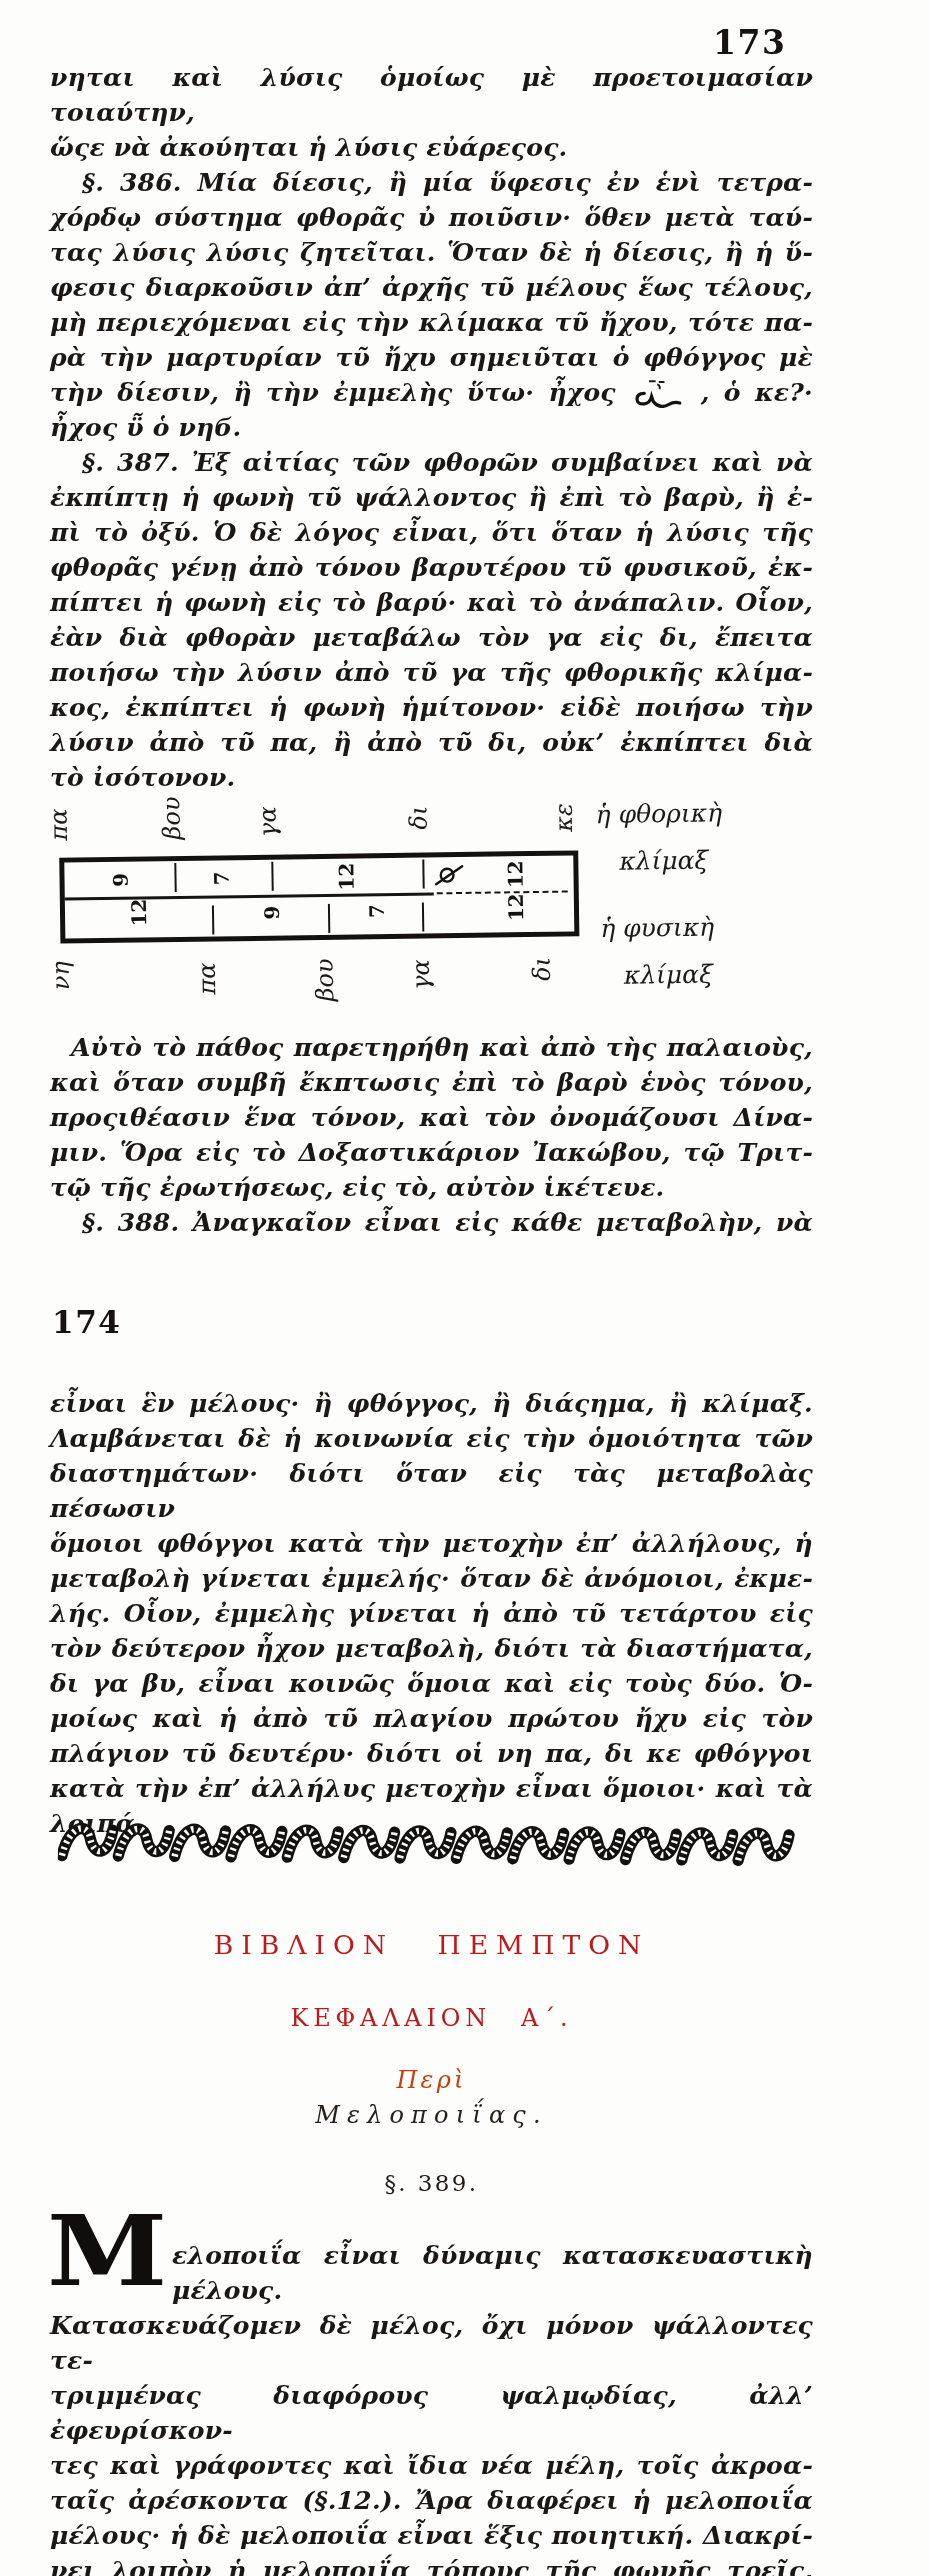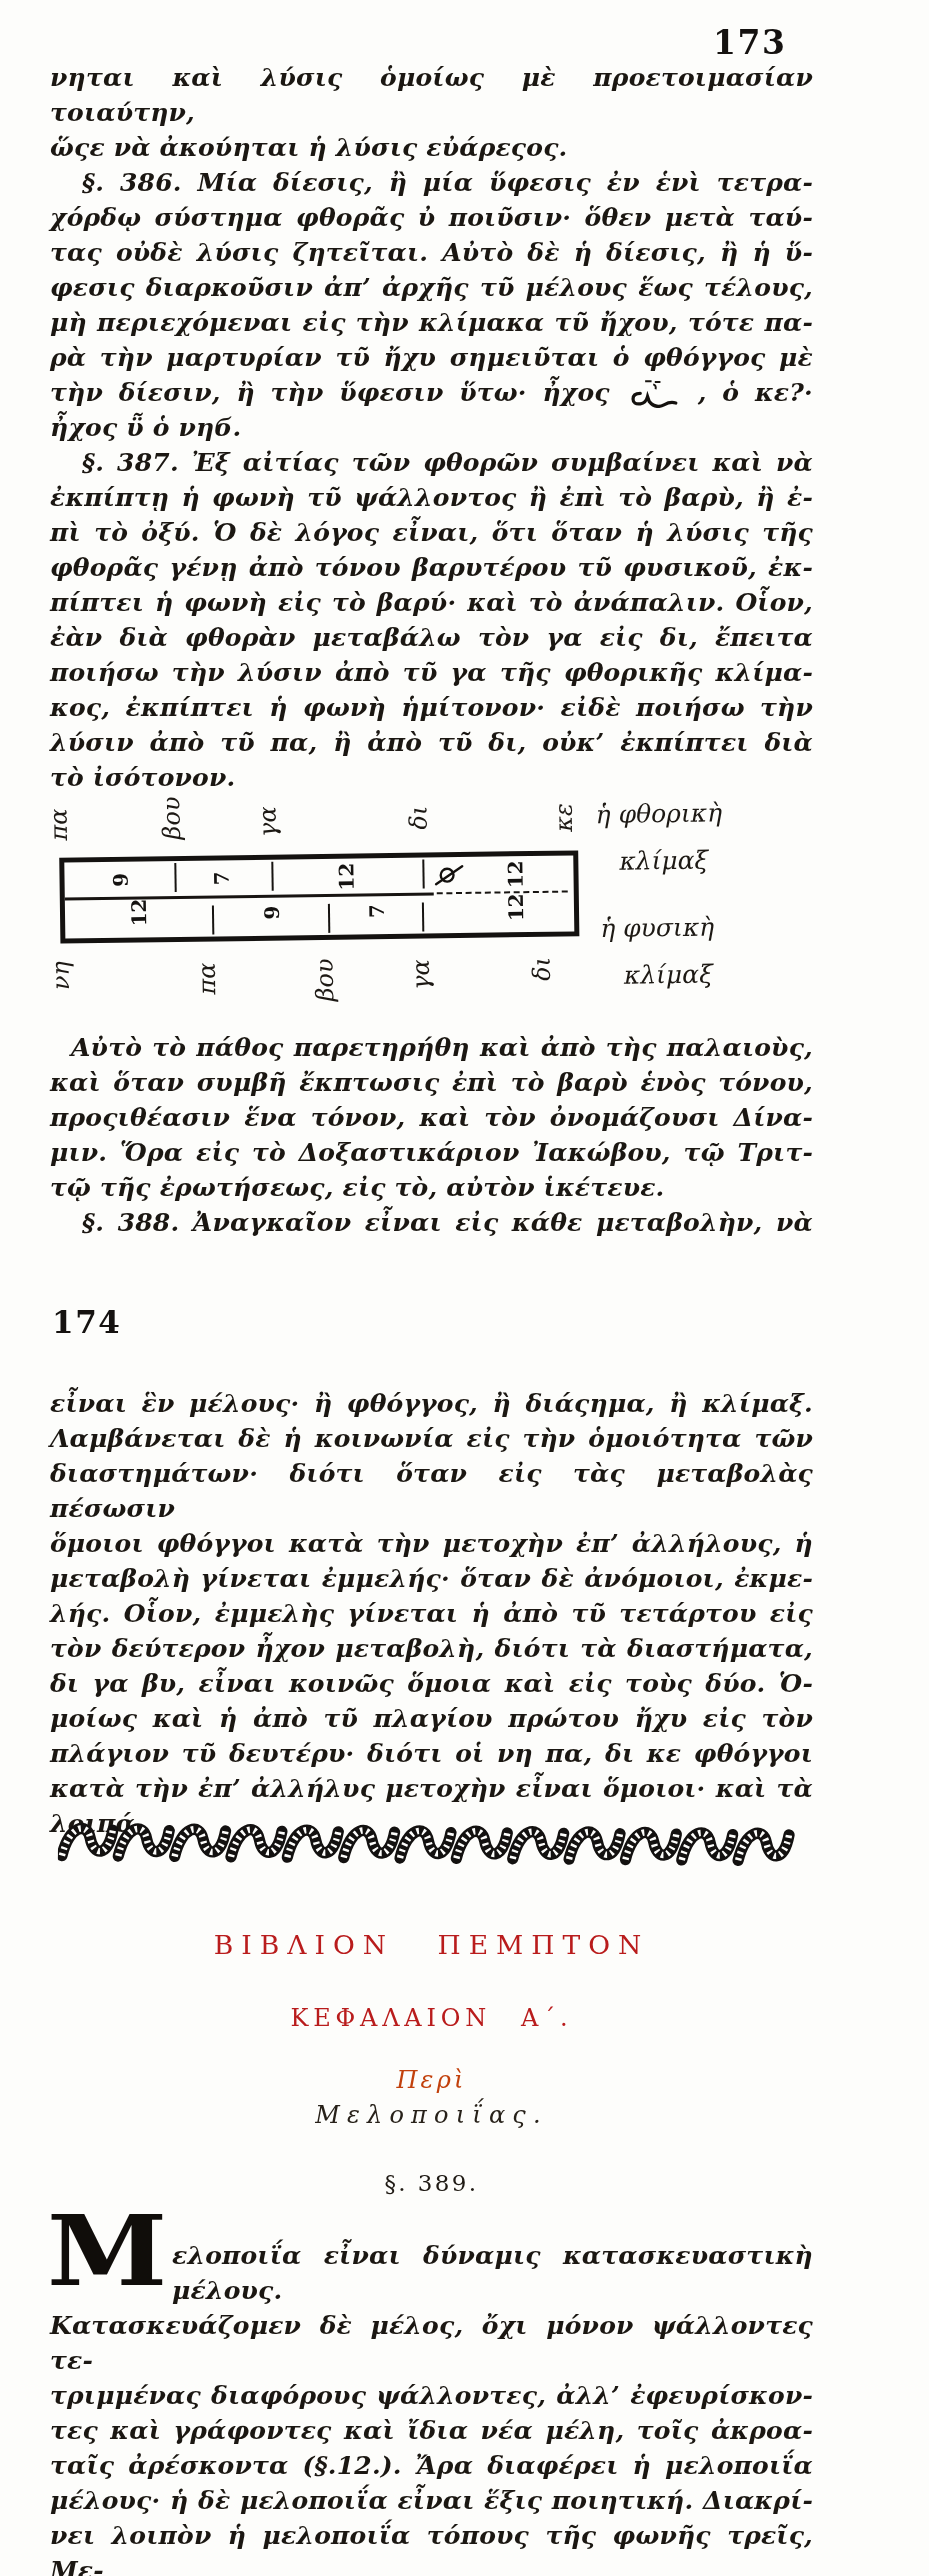--- a/index.html
+++ b/index.html
@@ -55,27 +55,27 @@
   <div id="pg173" class="abs pgnum">173</div>
 
   <div class="tcol" style="top:60px;">
     <div>
         <div class="ln">νηται καὶ λύσις ὁμοίως μὲ προετοιμασίαν τοιαύτην,</div>
         <div class="ln last-left">ὥςε νὰ ἀκούηται ἡ λύσις εὐάρεςος.</div>
       </div>
     <div class="ind-first">
         <div class="ln">§. 386. Μία δίεσις, ἢ μία ὕφεσις ἐν ἑνὶ τετρα-</div>
         <div class="ln">χόρδῳ σύστημα φθορᾶς ὐ ποιῦσιν· ὅθεν μετὰ ταύ-</div>
-        <div class="ln">τας οὐδὲ λύσις ζητεῖται. Αὐτὸ δὲ ἡ δίεσις, ἢ ἡ ὕ-</div>
+        <div class="ln">τας λύσις λύσις ζητεῖται. Ὅταν δὲ ἡ δίεσις, ἢ ἡ ὕ-</div>
         <div class="ln">φεσις διαρκοῦσιν ἀπ’ ἀρχῆς τῦ μέλους ἕως τέλους,</div>
         <div class="ln">μὴ περιεχόμεναι εἰς τὴν κλίμακα τῦ ἤχου, τότε πα-</div>
         <div class="ln">ρὰ τὴν μαρτυρίαν τῦ ἤχυ σημειῦται ὁ φθόγγος μὲ</div>
       </div>
     <div class="ln symline">
-      <span>τὴν δίεσιν, ἢ τὴν ὕφεσιν ὕτω· ἦχος</span>
+      <span>τὴν δίεσιν, ἢ τὴν ἐμμελὴς ὕτω· ἦχος</span>
       <svg class="martyria" width="50" height="31" viewBox="0 0 62 38">
         <path d="M20 5 h8 M32 6 h7" stroke="#1b1712" stroke-width="2.6" fill="none"></path>
         <path d="M30 9 q4 1 3 6" stroke="#1b1712" stroke-width="2.4" fill="none"></path>
         <path d="M14 20 q-9 0 -9 7 q0 7 9 6 q7 -1 9 -9 l2 6 q8 10 19 4 q7 -4 14 -2" stroke="#14110e" stroke-width="4" fill="none" stroke-linecap="round"></path>
       </svg>
       <span>, ὁ κε?·</span>
     </div>
     <div></div>
     <div class="ln last-left">ἦχος ῧ ὁ νηб.</div>
     <div class="ind-first">
@@ -207,21 +207,21 @@
   <div id="chaphd" class="hd">ΚΕΦΑΛΑΙΟΝ Α΄.</div>
   <div id="sub1" class="hd">Περὶ</div>
   <div id="sub2" class="hd">Μελοποιΐας.</div>
   <div id="sechd" class="hd">§. 389.</div>
 
   <div id="dropcap" class="abs">Μ</div>
   <div id="col4" class="tcol" style="top:2238px;">
     <div>
         <div class="ln">ελοποιΐα εἶναι δύναμις κατασκευαστικὴ μέλους.</div>
         <div class="ln">Κατασκευάζομεν δὲ μέλος, ὄχι μόνον ψάλλοντες τε-</div>
-        <div class="ln">τριμμένας διαφόρους ψάλλοντες, ἀλλ’ ἐφευρίσκον-</div>
+        <div class="ln">τριμμένας διαφόρους ψαλμῳδίας, ἀλλ’ ἐφευρίσκον-</div>
         <div class="ln">τες καὶ γράφοντες καὶ ἴδια νέα μέλη, τοῖς ἀκροα-</div>
         <div class="ln">ταῖς ἀρέσκοντα (§.12.). Ἄρα διαφέρει ἡ μελοποιΐα</div>
         <div class="ln">μέλους· ἡ δὲ μελοποιΐα εἶναι ἕξις ποιητική. Διακρί-</div>
         <div class="ln">νει λοιπὸν ἡ μελοποιΐα τόπους τῆς φωνῆς τρεῖς, Με-</div>
         <div class="ln">σοειδῆ, Νητοειδῆ, καὶ Ὑπατοειδῆ. Καὶ μεσοειδὴς</div>
       </div>
   </div>
 
 </div>
 

